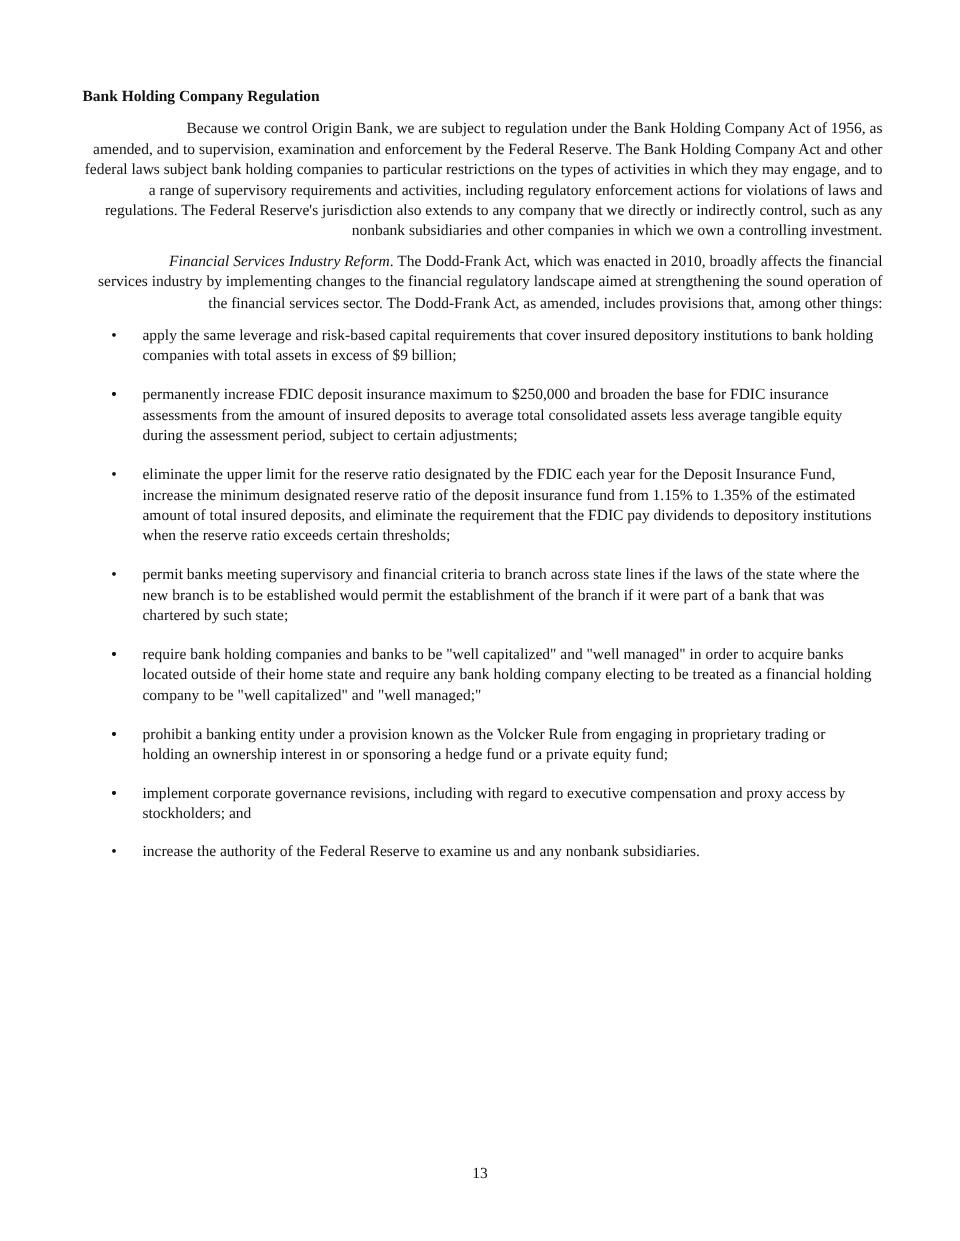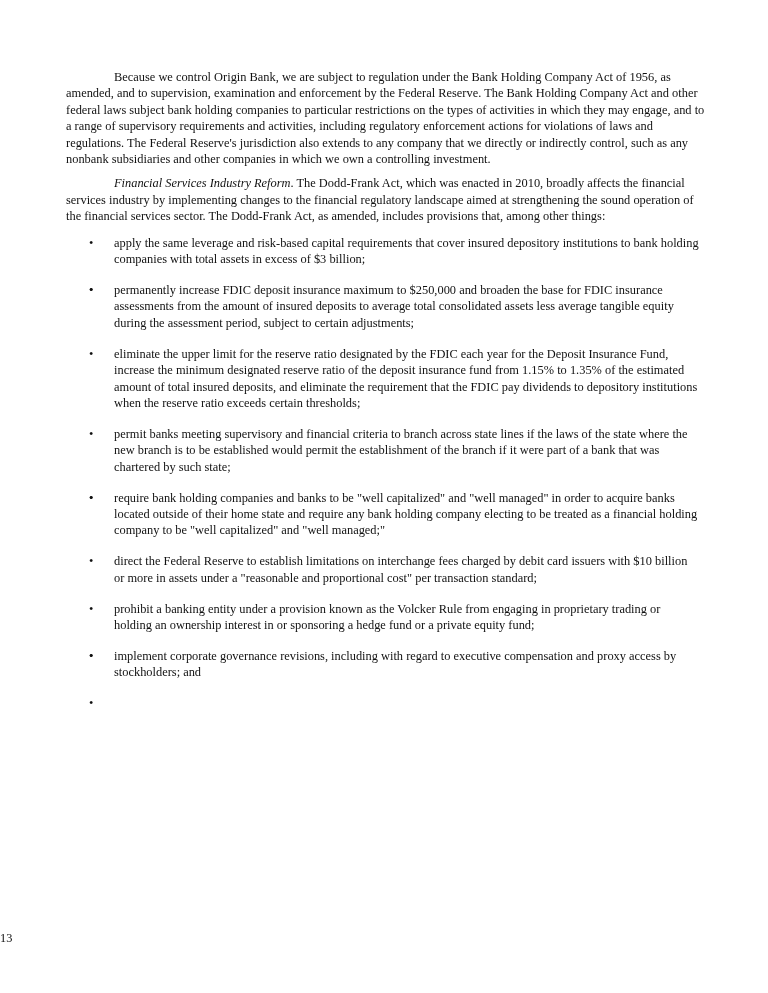--- a/index.html
+++ b/index.html
@@ -23,21 +23,21 @@
       top: 69px;
       width: 640px;
     }
     .heading {
       font-weight: bold;
       margin: 0 0 9px 0;
     }
     .para {
       margin: 0 0 8px 0;
       text-indent: 48px;
-      text-align: left;
+      text-align: right;
     }
     .para em {
       font-style: italic;
     }
     ul.bullets {
       list-style: none;
       margin: 10px 0 0 0;
       padding: 0;
     }
     ul.bullets li {
@@ -49,42 +49,43 @@
     ul.bullets li .bullet {
       position: absolute;
       left: 23px;
       top: 0;
     }
     .page-number {
       position: absolute;
       top: 930px;
       left: 0;
       width: 768px;
-      text-align: left;
+      text-align: center;
       font-size: 12.4px;
     }
   </style>
 </head>
 <body>
 
 <div class="page">
+  <div class="heading">Bank Holding Company Regulation</div>
 
   <p class="para">Because we control Origin Bank, we are subject to regulation under the Bank Holding Company Act of 1956, as amended, and to supervision, examination and enforcement by the Federal Reserve. The Bank Holding Company Act and other federal laws subject bank holding companies to particular restrictions on the types of activities in which they may engage, and to a range of supervisory requirements and activities, including regulatory enforcement actions for violations of laws and regulations. The Federal Reserve's jurisdiction also extends to any company that we directly or indirectly control, such as any nonbank subsidiaries and other companies in which we own a controlling investment.</p>
 
   <p class="para"><em>Financial Services Industry Reform</em><span>. The Dodd-Frank Act, which was enacted in 2010, broadly affects the financial services industry by implementing changes to the financial regulatory landscape aimed at strengthening the sound operation of the financial services sector. The Dodd-Frank Act, as amended, includes provisions that, among other things:</span></p>
 
   <ul class="bullets">
-    <li><span class="bullet">•</span><span>apply the same leverage and risk-based capital requirements that cover insured depository institutions to bank holding companies with total assets in excess of $3 billion;</span></li>
+    <li><span class="bullet">•</span><span>apply the same leverage and risk-based capital requirements that cover insured depository institutions to bank holding companies with total assets in excess of $9 billion;</span></li>
     <li><span class="bullet">•</span></li>
     <li><span class="bullet">•</span><span>permanently increase FDIC deposit insurance maximum to $250,000 and broaden the base for FDIC insurance assessments from the amount of insured deposits to average total consolidated assets less average tangible equity during the assessment period, subject to certain adjustments;</span></li>
     <li><span class="bullet">•</span><span>eliminate the upper limit for the reserve ratio designated by the FDIC each year for the Deposit Insurance Fund, increase the minimum designated reserve ratio of the deposit insurance fund from 1.15% to 1.35% of the estimated amount of total insured deposits, and eliminate the requirement that the FDIC pay dividends to depository institutions when the reserve ratio exceeds certain thresholds;</span></li>
     <li><span class="bullet">•</span><span>permit banks meeting supervisory and financial criteria to branch across state lines if the laws of the state where the new branch is to be established would permit the establishment of the branch if it were part of a bank that was chartered by such state;</span></li>
     <li><span class="bullet">•</span></li>
     <li><span class="bullet">•</span><span>require bank holding companies and banks to be "well capitalized" and "well managed" in order to acquire banks located outside of their home state and require any bank holding company electing to be treated as a financial holding company to be "well capitalized" and "well managed;"</span></li>
-    <li><span class="bullet">•</span><span>direct the Federal Reserve to establish limitations on interchange fees charged by debit card issuers with $10 billion or more in assets under a "reasonable and proportional cost" per transaction standard;</span></li>
+    <li><span class="bullet">•</span></li>
     <li><span class="bullet">•</span><span>prohibit a banking entity under a provision known as the Volcker Rule from engaging in proprietary trading or holding an ownership interest in or sponsoring a hedge fund or a private equity fund;</span></li>
     <li><span class="bullet">•</span></li>
     <li><span class="bullet">•</span><span>implement corporate governance revisions, including with regard to executive compensation and proxy access by stockholders; and</span></li>
-    <li><span class="bullet">•</span></li>
+    <li><span class="bullet">•</span><span>increase the authority of the Federal Reserve to examine us and any nonbank subsidiaries.</span></li>
   </ul>
 </div>
 
 <div class="page-number">13</div>
 
 </body></html>

